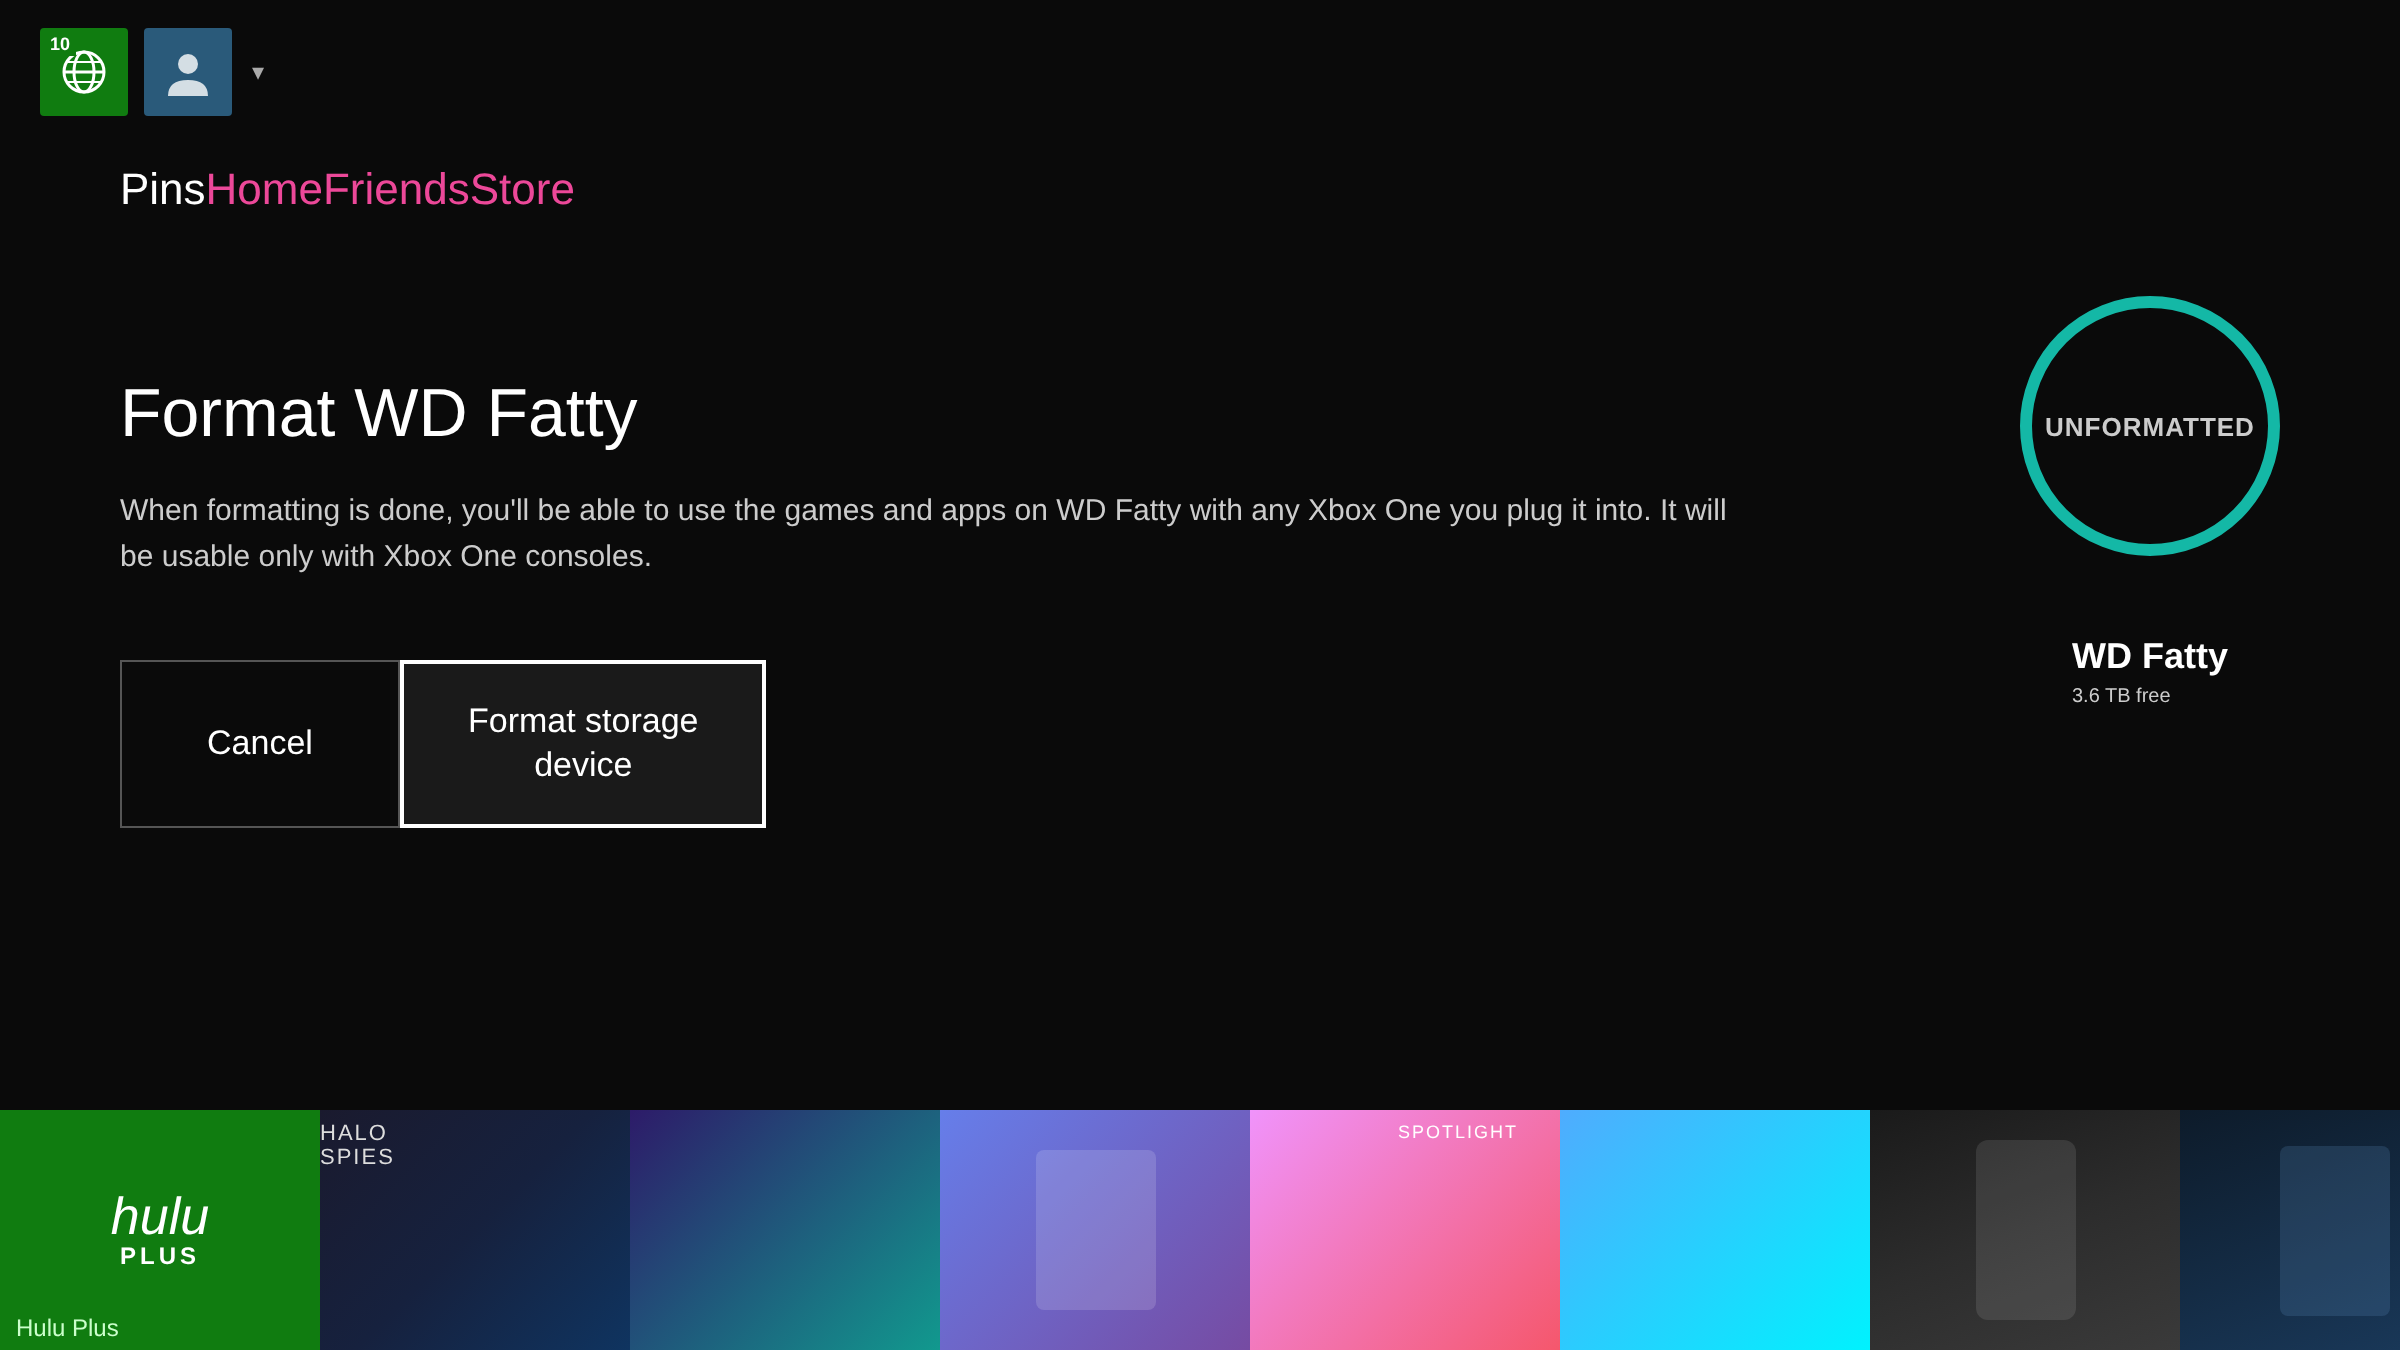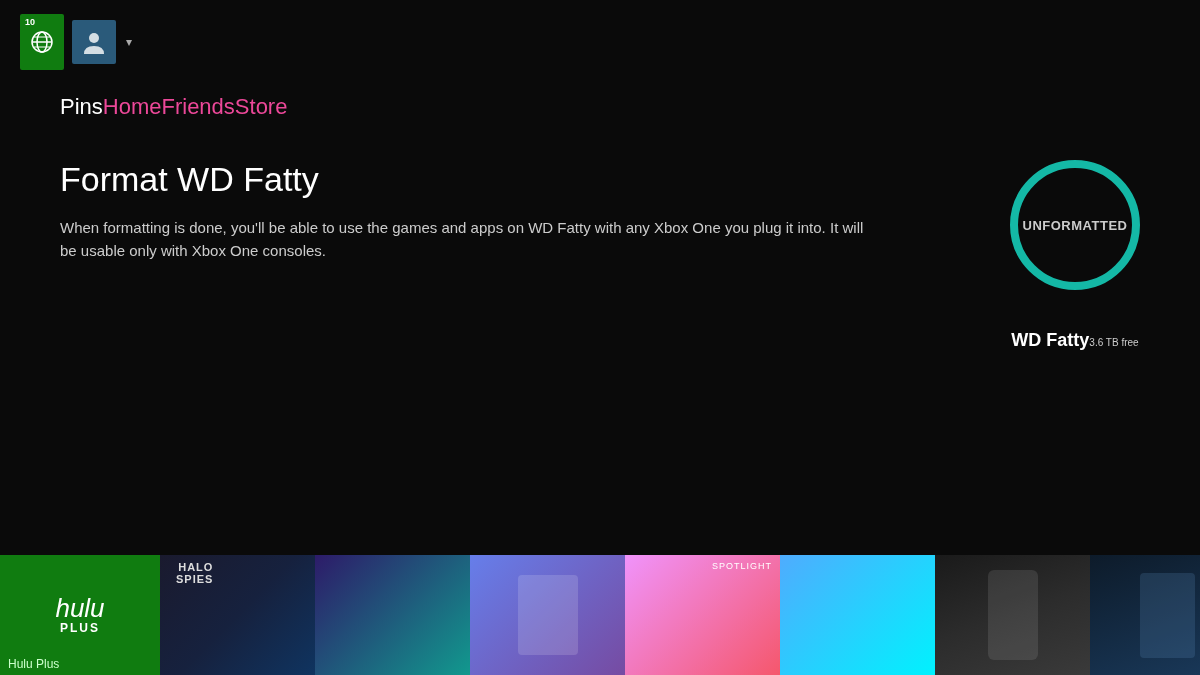--- a/index.html
+++ b/index.html
@@ -17,21 +17,21 @@
     
     .top-bar {
       display: flex;
       align-items: center;
       padding: 14px 20px;
       gap: 8px;
     }
 
     .avatar-globe {
       width: 44px;
-      height: 56px;
+      height: 44px;
       background-color: #107c10;
       border-radius: 2px;
       display: flex;
       flex-direction: column;
       align-items: center;
       justify-content: center;
       position: relative;
     }
 
     .globe-icon {
@@ -77,20 +77,21 @@
     .main-content {
       padding: 10px 60px;
       display: flex;
       justify-content: space-between;
       align-items: flex-start;
     }
 
     .left-section {
       flex: 1;
       max-width: 850px;
+      margin-top: 40px;
     }
 
     .page-title {
       font-size: 34px;
       font-weight: 300;
       color: #ffffff;
       margin-bottom: 18px;
     }
 
     .description-text {
@@ -127,21 +128,21 @@
       cursor: pointer;
       min-width: 160px;
       font-weight: 500;
       line-height: 1.3;
     }
 
     .unformatted-circle {
       width: 130px;
       height: 130px;
       border-radius: 50%;
-      border: 8px solid #14b8a6;
+      border: 6px solid #14b8a6;
       display: flex;
       align-items: center;
       justify-content: center;
       color: #cccccc;
       font-size: 13px;
       font-weight: 600;
       letter-spacing: 0.5px;
       margin-bottom: 20px;
     }
 
@@ -224,22 +225,22 @@
     .right-column {
       display: flex;
       flex-direction: column;
       align-items: center;
       gap: 20px;
       padding-top: 0;
     }
 
     .device-info-row {
       display: flex;
-      flex-direction: row;
-      align-items: center;
+      flex-direction: column;
+      align-items: flex-start;
     }
   </style>
 </head>
 <body>
 
 <div class="top-bar">
   <div class="avatar-globe">
     <svg class="globe-icon" viewBox="0 0 26 26" fill="none" xmlns="http://www.w3.org/2000/svg">
       <circle cx="13" cy="13" r="10" stroke="white" stroke-width="1.5" fill="none"></circle>
       <ellipse cx="13" cy="13" rx="5" ry="10" stroke="white" stroke-width="1.5" fill="none"></ellipse>
@@ -265,54 +266,58 @@
   <span class="nav-item">Home</span>
   <span class="nav-item">Friends</span>
   <span class="nav-item">Store</span>
 </nav>
 
 <div class="main-content">
   <div class="left-section">
     <h1 class="page-title">Format WD Fatty</h1>
     <p class="description-text">When formatting is done, you'll be able to use the games and apps on WD Fatty with any Xbox One you plug it into. It will be usable only with Xbox One consoles.</p>
 
+    <div class="buttons-row">
+      <button class="btn-cancel">Cancel</button>
+      <button class="btn-format">Format storage<br>device</button>
+    </div>
   </div>
 
   <div class="right-column">
     <div class="unformatted-circle">UNFORMATTED</div>
     <div class="device-info-row">
       <div class="device-name">WD Fatty</div>
       <div class="device-storage">3.6 TB free</div>
     </div>
   </div>
 </div>
 
 <div class="tiles-strip">
 
   <div class="tile tile-hulu">
     <div class="hulu-logo">hulu</div>
     <div class="hulu-plus">PLUS</div>
     <span class="hulu-label">Hulu Plus</span>
   </div>
 
   <div class="tile tile-game tile-1" style="position:relative;">
-    <div style="position:absolute;top:6px;left:16px;font-size:11px;color:#ddd;font-weight:700;text-transform:uppercase;letter-spacing:1px;text-align:right;">HALO<br>SPIES</div>
+    <div style="position:absolute;top:6px;left:0;font-size:11px;color:#ddd;font-weight:400;text-transform:uppercase;letter-spacing:1px;">HALO<br>SPIES</div>
   </div>
 
   <div class="tile tile-game tile-2"></div>
 
   <div class="tile tile-game tile-3" style="position:relative;">
 
     <div style="position:absolute;inset:0;display:flex;align-items:center;justify-content:center;">
       <div style="width:60px;height:80px;background:rgba(255,255,255,0.15);border-radius:4px;"></div>
     </div>
   </div>
 
   <div class="tile tile-game tile-4" style="position:relative;">
-    <span style="position:absolute;top:6px;right:8px;font-size:9px;color:#fff;letter-spacing:1px;text-transform:uppercase;">SPOTLIGHT</span>
+    <span style="position:absolute;top:6px;right:21px;font-size:9px;color:#fff;letter-spacing:1px;text-transform:uppercase;">SPOTLIGHT</span>
   </div>
 
   <div class="tile tile-game tile-5"></div>
 
   <div class="tile tile-game tile-6" style="background: linear-gradient(160deg, #1a1a1a 0%, #2c2c2c 50%, #3a3a3a 100%);">
 
     <div style="position:absolute;inset:0;display:flex;align-items:center;justify-content:center;">
       <div style="width:50px;height:90px;background:rgba(255,255,255,0.1);border-radius:6px;"></div>
     </div>
   </div>

